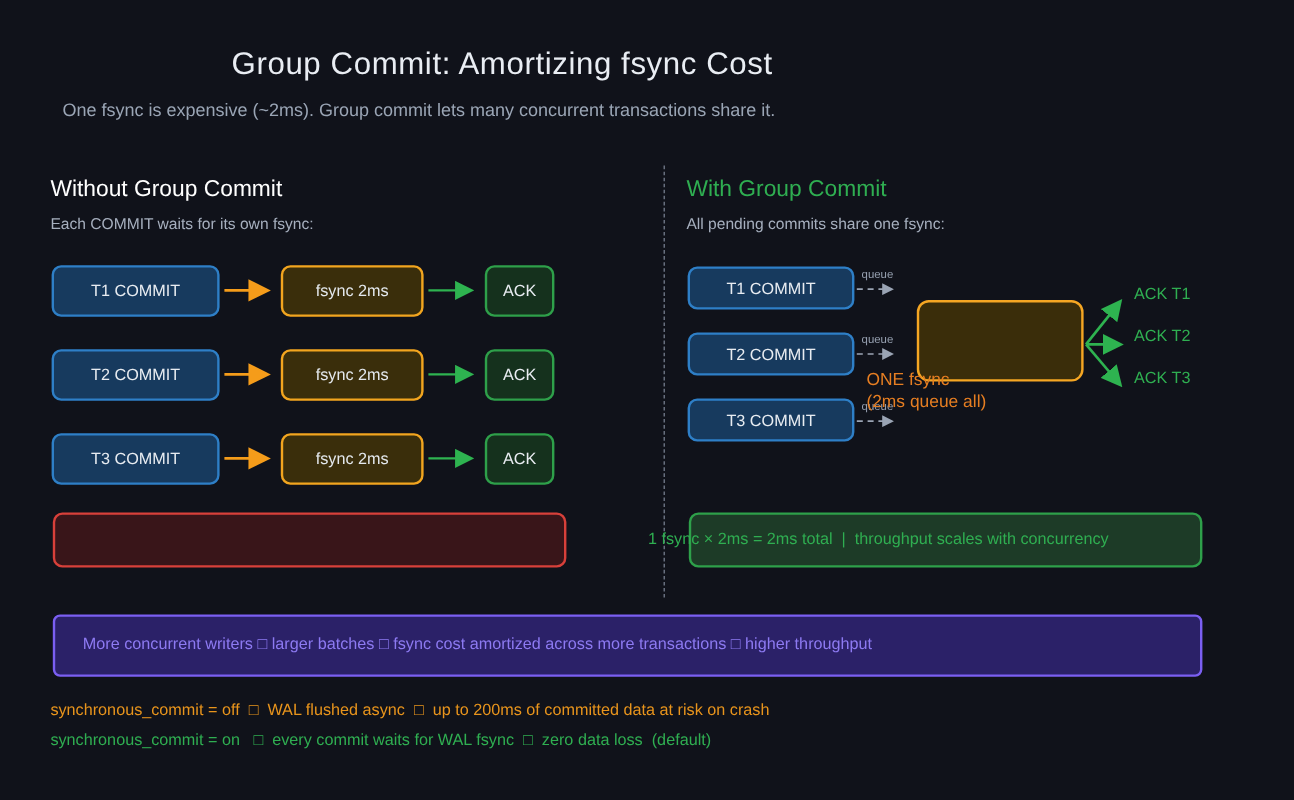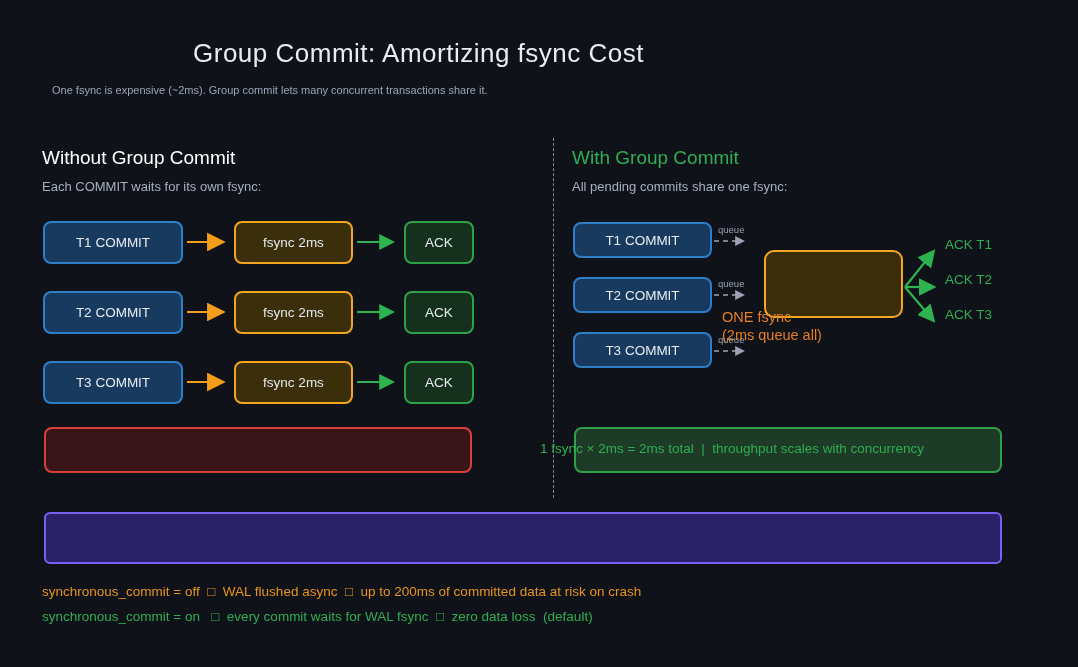--- a/index.html
+++ b/index.html
@@ -1,30 +1,30 @@
 <!DOCTYPE html>
 <html><head>
 <meta charset="utf-8">
 <style>
   html,body{margin:0;padding:0;background:#0f1118;}
   .stage{position:relative;width:1078px;height:667px;background:#10121a;overflow:hidden;
          font-family:"Liberation Sans", sans-serif;}
   .t{white-space:pre;}
   .abs{position:absolute;}
   .title{font-size:26px;color:#e9edf3;letter-spacing:.5px;}
-  .subtitle{font-size:11px;color:#9aa5b5;}
+  .subtitle{font-size:15px;color:#9aa5b5;}
   .h-red{font-size:19px;color:#ffffff;}
   .h-green{font-size:19px;color:#2fae51;}
   .subhead{font-size:13px;color:#a6afbe;}
   .box{position:absolute;box-sizing:border-box;border-radius:8px;display:flex;
        align-items:center;justify-content:center;font-size:13.5px;color:#e8ecf1;}
   .bluebox{width:140px;height:43px;background:#173a5e;border:2px solid #2e7fc7;}
   .bluebox2{width:139px;height:36px;background:#173a5e;border:2px solid #2e7fc7;}
   .fsyncbox{width:119px;height:43px;background:#3a2e0b;border:2px solid #f2a51f;color:#e4e9ee;}
-  .ackbox{width:70px;height:43px;background:#15311d;border:2px solid #2ea04a;}
+  .ackbox{width:58px;height:43px;background:#15311d;border:2px solid #2ea04a;}
   .bigfsync{width:139px;height:68px;background:#3a2d0a;border:2.5px solid #f5a623;border-radius:10px;}
   .panel{position:absolute;box-sizing:border-box;border-radius:8px;}
   .panel-red{width:428px;height:46px;background:#391519;border:2px solid #d8403a;}
   .panel-green{width:428px;height:46px;background:#1d3b27;border:2px solid #2ea04a;}
   .panel-purple{width:958px;height:52px;background:#2b2168;border:2px solid #7b5ff2;border-radius:6px;}
   .sum-red{font-size:13.5px;color:#de4a42;}
   .sum-green{font-size:13.5px;color:#2fae51;}
   .purple-text{font-size:13.5px;color:#8d7af2;}
   .foot-orange{font-size:13.5px;color:#e8941c;}
   .foot-green{font-size:13.5px;color:#2fae51;}
@@ -133,17 +133,18 @@
   </div>
 
   <div class="abs acklabel t" style="left:945px;top:237px;">ACK T1</div>
   <div class="abs acklabel t" style="left:945px;top:272px;">ACK T2</div>
   <div class="abs acklabel t" style="left:945px;top:307px;">ACK T3</div>
 
   <div class="panel panel-green" style="left:574px;top:427px;"></div>
   <div class="abs sum-green t" style="left:540px;top:441px;">1 fsync × 2ms = 2ms total  |  throughput scales with concurrency</div>
 
   <div class="panel panel-purple" style="left:44px;top:512px;"></div>
+  <div class="abs purple-text t" style="left:69px;top:529px;">More concurrent writers □ larger batches □ fsync cost amortized across more transactions □ higher throughput</div>
 
   <div class="abs foot-orange t" style="left:42px;top:584px;">synchronous_commit = off  □  WAL flushed async  □  up to 200ms of committed data at risk on crash</div>
   <div class="abs foot-green t" style="left:42px;top:609px;">synchronous_commit = on   □  every commit waits for WAL fsync  □  zero data loss  (default)</div>
 
 </div>
 
 </body></html>

